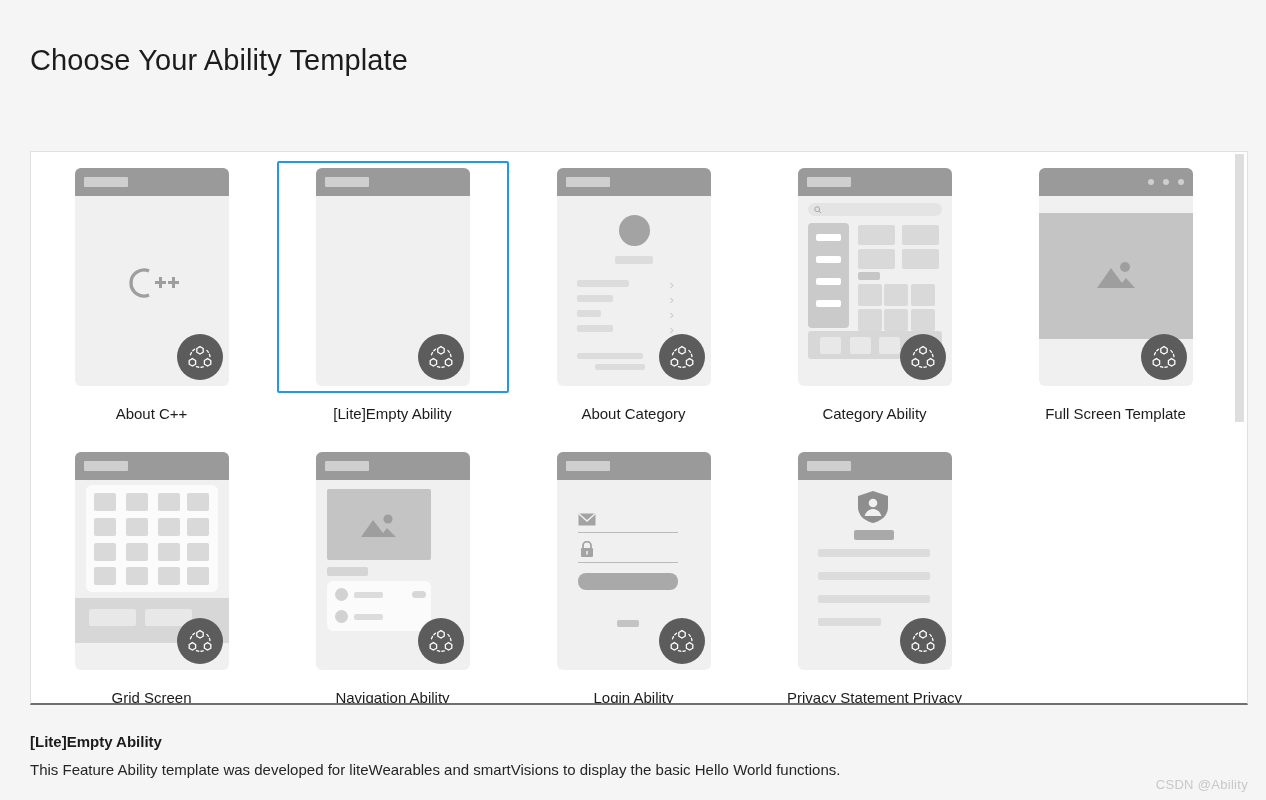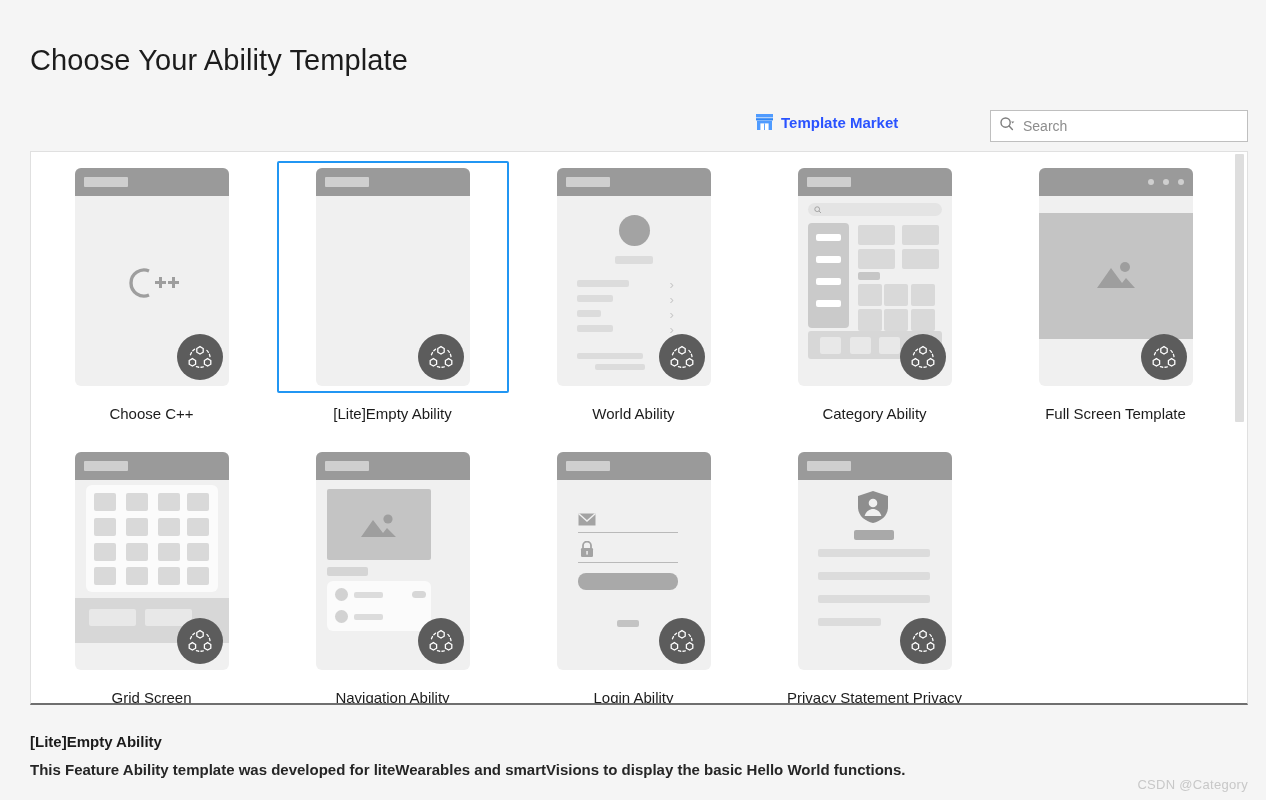--- a/index.html
+++ b/index.html
@@ -115,60 +115,34 @@
     background: #dedede; border-radius: 1px; cursor: pointer;
   }
 
   
   .desc-title {
     position: absolute; left: 30px; top: 733px;
     font-size: 15px; font-weight: 700; color: #1c1c1c;
   }
   .desc-text {
     position: absolute; left: 30px; top: 761px;
-    font-size: 15px; color: #262626; font-weight: bold;
+    font-size: 15px; color: #262626;
   }
   .watermark {
     position: absolute; right: 18px; bottom: 8px;
     font-size: 13px; color: #c8c8c8; letter-spacing: .3px;
   }
 </style>
 </head>
 <body>
 
 <div id="root">
 
   <div class="page-title">Choose Your Ability Template</div>
 
-  <div class="toolbar">
-
-    <div class="market-link">
-      <span class="shop-icon-wrap">
-        <svg class="shop-icon" viewBox="0 0 19 18" xmlns="http://www.w3.org/2000/svg">
-          <rect x="1" y="1" width="17" height="3.4" fill="#4f9bff"></rect>
-          <rect x="1" y="5.2" width="17" height="2.2" fill="#2f86f6"></rect>
-          <path d="M2 7.6 h15 v9.4 h-15 z" fill="#4f9bff"></path>
-          <rect x="5.4" y="10.4" width="8.2" height="6.6" fill="#ffffff"></rect>
-          <rect x="9.1" y="10.4" width="0.9" height="6.6" fill="#4f9bff"></rect>
-        </svg>
-      </span>
-      <span class="market-label">Template Market</span>
-    </div>
-
-    <div class="search-box">
-      <span>
-        <svg class="search-icon" viewBox="0 0 17 16" xmlns="http://www.w3.org/2000/svg">
-          <circle cx="6.6" cy="6.6" r="4.6" fill="none" stroke="#7d7d7d" stroke-width="1.4"></circle>
-          <line x1="10.1" y1="10.1" x2="13.4" y2="13.6" stroke="#7d7d7d" stroke-width="1.4" stroke-linecap="round"></line>
-          <path d="M12.1 5.4 l3.2 0 l-1.6 2.1 z" fill="#7d7d7d"></path>
-        </svg>
-      </span>
-      <input class="search-input" type="text" placeholder="Search" style="">
-    </div>
-  </div>
 
   <div class="panel">
     <div class="grid">
 
 
       <div class="cell">
         <div class="cell-frame">
           <div class="thumb">
             <div class="topbar">
                 <div class="tag"></div>
@@ -191,21 +165,21 @@
                   <path d="M7.4 16.6 l3.2 1.9 v3.7 l-3.2 1.9 l-3.2-1.9 v-3.7 z"></path>
                   <path d="M22.6 16.6 l3.2 1.9 v3.7 l-3.2 1.9 l-3.2-1.9 v-3.7 z"></path>
                   <path d="M9.6 7.2 A11 11 0 0 0 5.0 14.6" stroke-dasharray="2.4 2.2" stroke-linecap="round"></path>
                   <path d="M25 14.6 A11 11 0 0 0 20.4 7.2" stroke-dasharray="2.4 2.2" stroke-linecap="round"></path>
                   <path d="M11.4 24.7 A11 11 0 0 0 18.6 24.7" stroke-dasharray="2.4 2.2" stroke-linecap="round"></path>
                 </g>
               </svg>
             </div>
           </div>
         </div>
-        <div class="cell-label">Choose C++</div>
+        <div class="cell-label">About C++</div>
       </div>
 
       <div class="cell selected">
         <div class="cell-frame">
           <div class="thumb">
             <div class="topbar">
                 <div class="tag"></div>
               </div>
             <div class="badge">
               <svg viewBox="0 0 30 30" xmlns="http://www.w3.org/2000/svg">
@@ -249,21 +223,21 @@
                   <path d="M7.4 16.6 l3.2 1.9 v3.7 l-3.2 1.9 l-3.2-1.9 v-3.7 z"></path>
                   <path d="M22.6 16.6 l3.2 1.9 v3.7 l-3.2 1.9 l-3.2-1.9 v-3.7 z"></path>
                   <path d="M9.6 7.2 A11 11 0 0 0 5.0 14.6" stroke-dasharray="2.4 2.2" stroke-linecap="round"></path>
                   <path d="M25 14.6 A11 11 0 0 0 20.4 7.2" stroke-dasharray="2.4 2.2" stroke-linecap="round"></path>
                   <path d="M11.4 24.7 A11 11 0 0 0 18.6 24.7" stroke-dasharray="2.4 2.2" stroke-linecap="round"></path>
                 </g>
               </svg>
             </div>
           </div>
         </div>
-        <div class="cell-label">World Ability</div>
+        <div class="cell-label">About Category</div>
       </div>
 
       <div class="cell">
         <div class="cell-frame">
           <div class="thumb">
             <div class="topbar">
                 <div class="tag"></div>
               </div>
             <div class="bar" style="left:10px;top:35px;width:134px;height:13px;border-radius:7px;background:#e4e4e4"></div>
             <span>
@@ -501,14 +475,14 @@
     </div>
 
     <div class="scrollbar-track">
       <div class="scrollbar-thumb"></div>
     </div>
   </div>
 
   <div class="desc-title">[Lite]Empty Ability</div>
   <div class="desc-text">This Feature Ability template was developed for liteWearables and smartVisions to display the basic Hello World functions.</div>
 
-  <div class="watermark">CSDN @Category</div>
+  <div class="watermark">CSDN @Ability</div>
 </div>
 
 </body></html>

